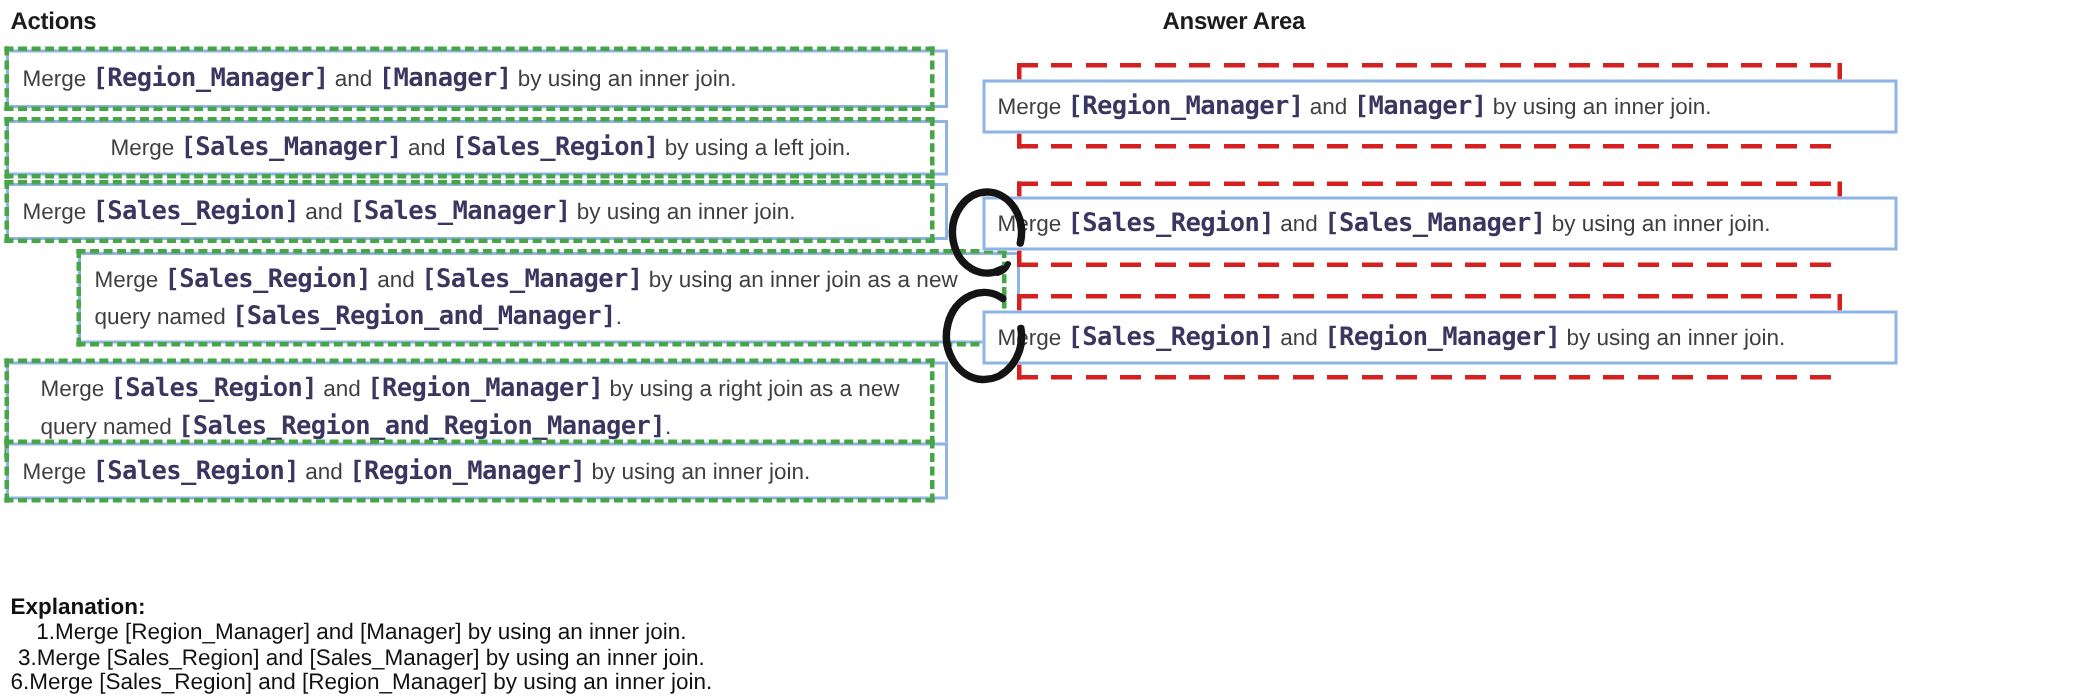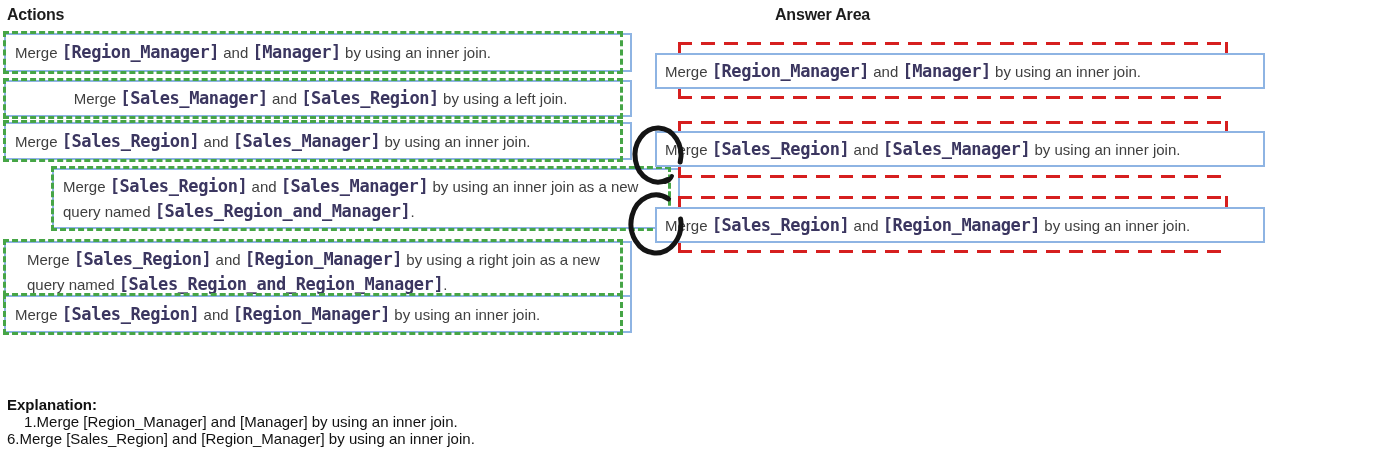--- a/index.html
+++ b/index.html
@@ -123,16 +123,17 @@
     <path d="M 37.7 55.5 A 23 27 0 1 1 50.2 38.0" fill="none" stroke="#141414" stroke-width="5" stroke-linecap="round"></path>
     <path d="M 35 58 q 5 -1 7 -6" fill="none" stroke="#141414" stroke-width="4" stroke-linecap="round"></path>
   </svg>
   <svg class="circle-svg c2" width="62" height="68" viewBox="0 0 62 68">
     <path d="M 41.5 7.9 A 25 29 0 1 0 53.6 28.0" fill="none" stroke="#141414" stroke-width="5" stroke-linecap="round"></path>
   </svg>
 
   <div id="explanation">
     <div class="exp-title">Explanation:</div>
     <div class="exp-line">1.Merge [Region_Manager] and [Manager] by using an inner join.</div>
+    <div class="exp-line">3.Merge [Sales_Region] and [Sales_Manager] by using an inner join.</div>
     <div class="exp-line">6.Merge [Sales_Region] and [Region_Manager] by using an inner join.</div>
   </div>
 
 </div>
 
 </body></html>

